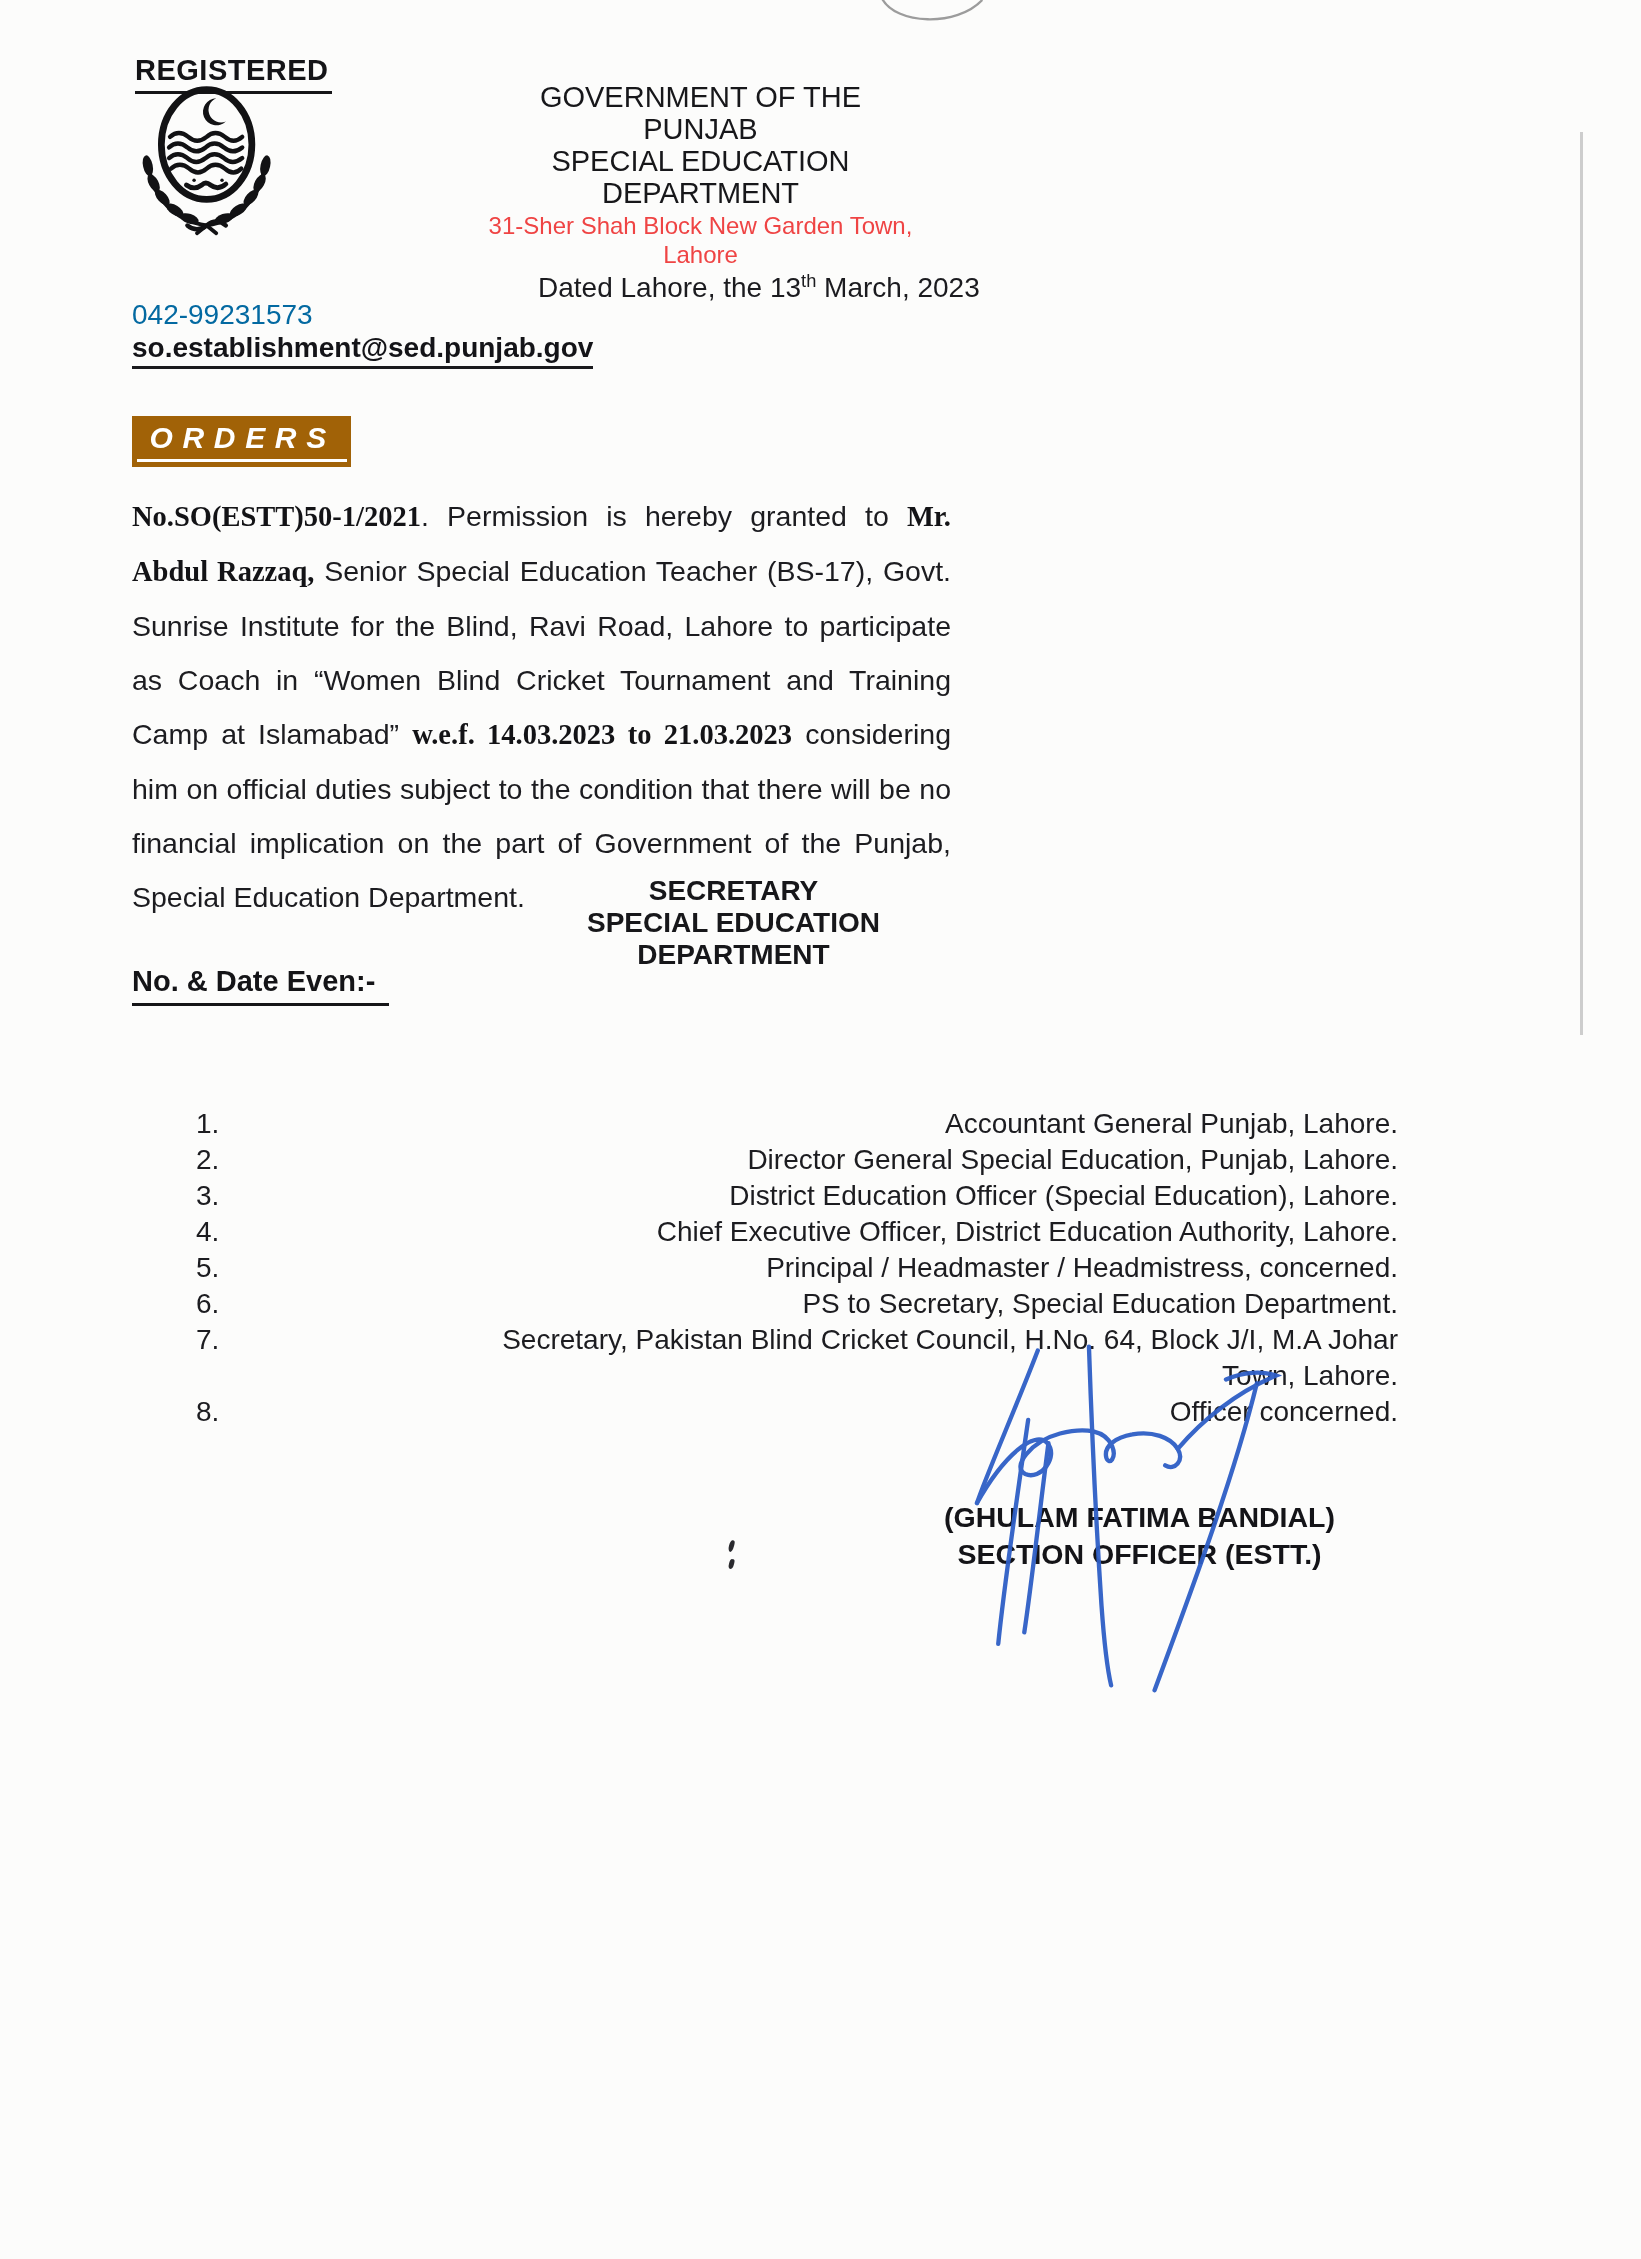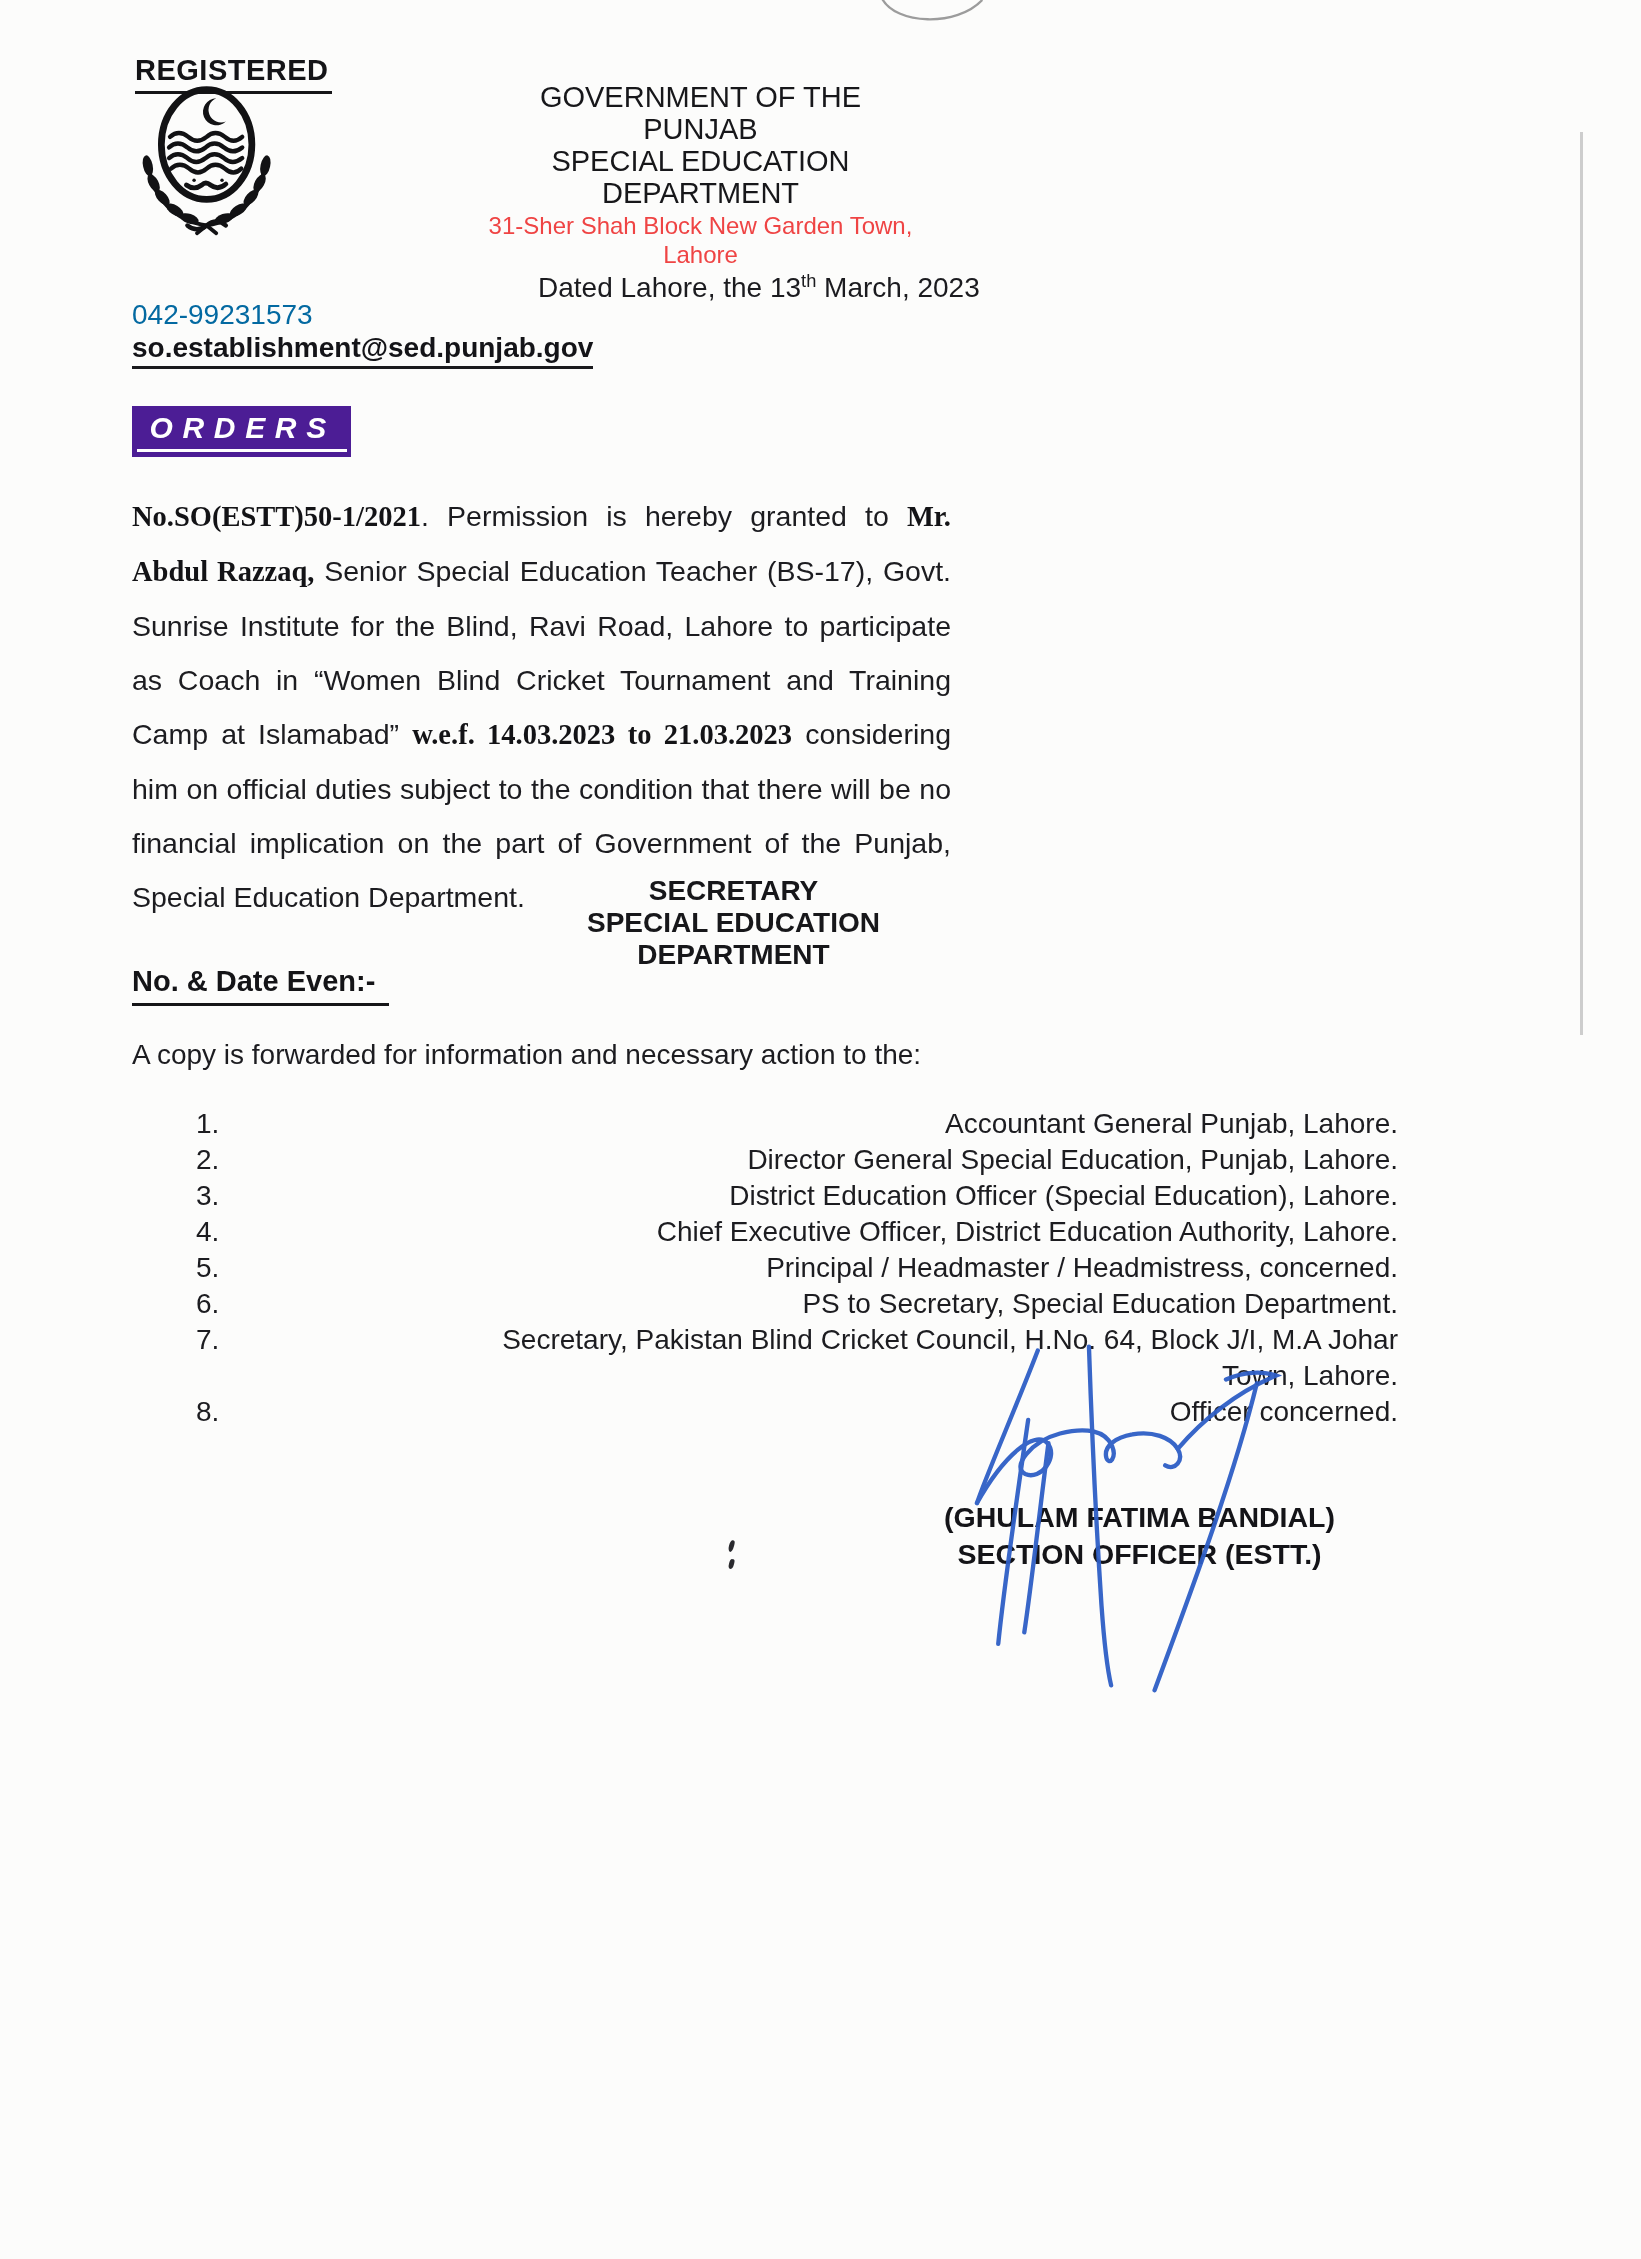--- a/index.html
+++ b/index.html
@@ -28,21 +28,21 @@
   .dept-block { left:488px; top:81px; width:425px; text-align:center; color:#17171a; }
   .dept-line1, .dept-line2 { font-size:29px; font-weight:normal; line-height:32px; }
   .dept-addr { font-size:24px; line-height:29px; margin-top:1.9px; color:#ef4444; }
   .date-line { left:526px; top:272px; font-size:28px; color:#1b1b1f;margin-left:12px; }
   .date-line sup { font-size:18.3px; vertical-align:super; line-height:0; }
   .phone { left:132px; top:299px; font-size:28px; font-weight:normal; color:#0369a1; }
   .email { left:132px; top:332px; font-size:28px; font-weight:bold; color:#141418;
     border-bottom:3.4px solid #1a1a1d; padding-bottom:1.9px; }
 
   
-  .orders-box { left:132px; top:406px; background:#4c1d95; color:#ffffff;
+  .orders-box { left:132px; top:416px; background:#a16207; color:#ffffff;
     padding:4.8px 15.4px 12.6px 17.4px; }
   .orders-text { font-size:30px; font-weight:bold; font-style:italic; letter-spacing:9.7px; }
   .orders-underline { position:absolute; left:4.8px; right:4.8px; bottom:5.8px; height:2.9px; background:#ffffff; }
 
   
   .body-par { left:132px; top:489px; width:819px; font-size:28.5px; line-height:54px;
     text-align:justify; color:#1c1c20; margin:0; }
   .b { font-weight:bold; color:#131316;font-family:Liberation Serif, serif; }
 
   
@@ -136,21 +136,20 @@
   <p class="abs body-par">
     <span class="b">No.SO(ESTT)50-1/2021</span><span>. Permission is hereby granted to </span><span class="b">Mr. Abdul Razzaq,</span><span> Senior Special Education Teacher (BS-17), Govt. Sunrise Institute for the Blind, Ravi Road, Lahore to participate as Coach in “Women Blind Cricket Tournament and Training Camp at Islamabad” </span><span class="b">w.e.f. 14.03.2023 to 21.03.2023</span><span> considering him on official duties subject to the condition that there will be no financial implication on the part of Government of the Punjab, Special Education Department.</span>
   </p>
 
   <div class="abs secretary-block">
     <div>SECRETARY</div>
     <div>SPECIAL EDUCATION DEPARTMENT</div>
   </div>
 
   <div class="abs no-date">No. &amp; Date Even:-</div>
-  <div class="abs copy-intro">A copy is forwarded for information and necessary action to the:</div>
 
   <div class="abs cc-list">
     <div class="cc-row">
         <span class="cc-num">1.</span>
         <span class="cc-txt">Accountant General Punjab, Lahore.</span>
       </div>
     <div class="cc-row">
         <span class="cc-num">2.</span>
         <span class="cc-txt">Director General Special Education, Punjab, Lahore.</span>
       </div>

